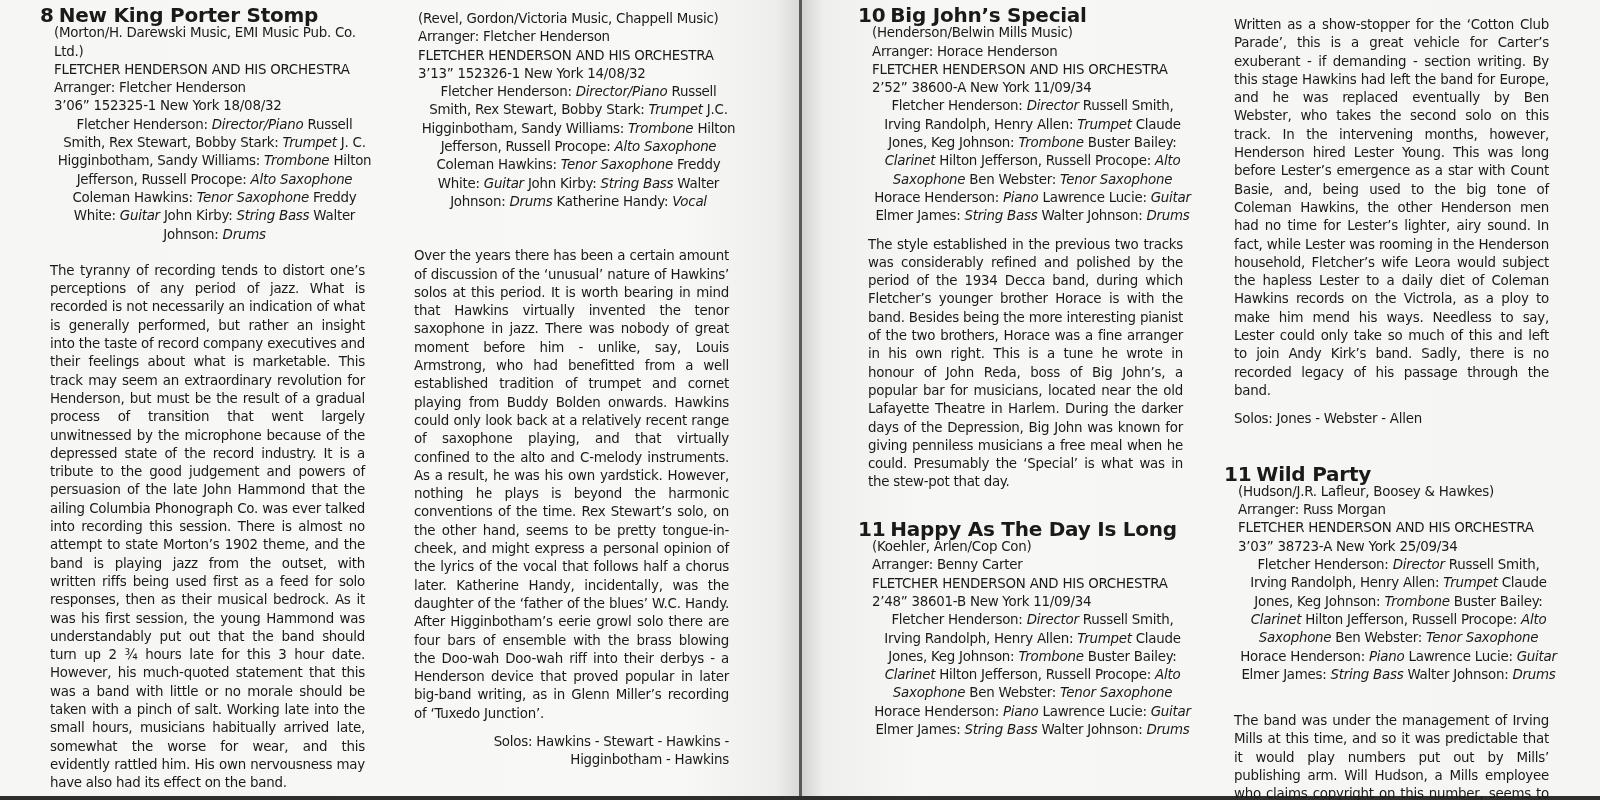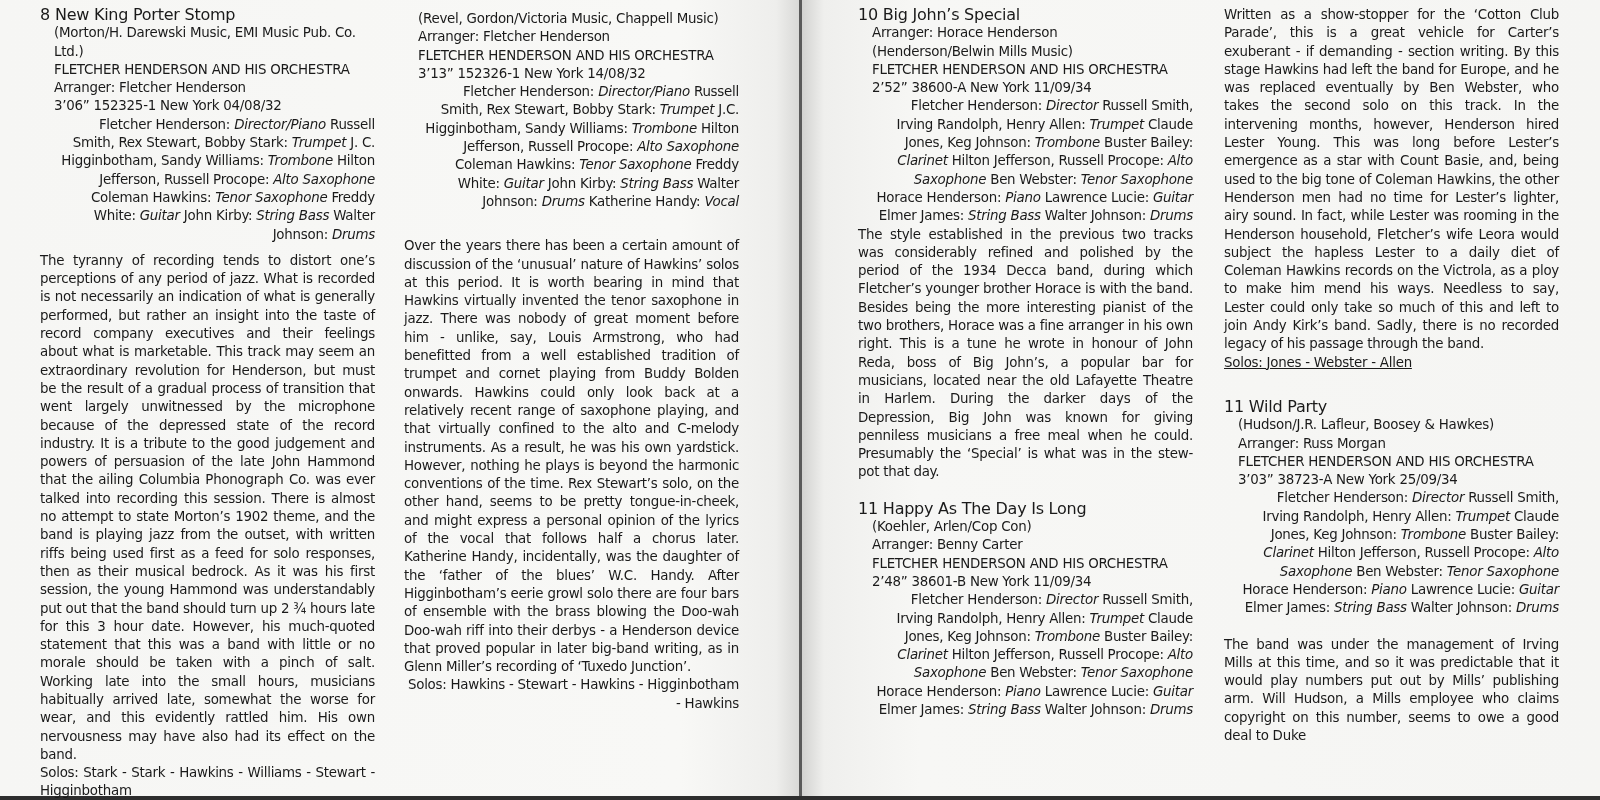--- a/index.html
+++ b/index.html
@@ -28,26 +28,26 @@
     position: absolute; top: 6px; width: 335px;
     font-size: 13.4px; line-height: 18.3px;
     letter-spacing: -0.25px;
   }
   .col1 { left: 40px; }
   .col2 { left: 404px; }
   .col3 { left: 858px; }
   .col4 { left: 1224px; }
 
   .track { margin: 0; }
-  .track-title { font-weight: normal; font-size: 16px; }
+  .track-title { font-weight: bold; font-size: 20px; }
   .track-title .num { margin-right: 5px; }
   .indent { padding-left: 14px; }
-  .personnel { text-align: right; padding-left: 14px; }
+  .personnel { text-align: center; padding-left: 14px; }
   .personnel i { font-style: italic; }
-  .notes { text-align: justify; margin: 0; }
+  .notes { text-align: justify; margin: 10px; }
   .gap-s { height: 8px; }
   .gap-m { height: 18px; }
   .gap-l { height: 26px; }
 </style>
 </head>
 <body>
 
 <div class="page page-left"></div>
 <div class="page page-right"></div>
 <div class="spine"></div>
@@ -56,21 +56,21 @@
 <div class="col col1">
   <div class="track">
     <div class="track-title">
       <span class="num">8</span><span>New King Porter Stomp</span>
     </div>
     <div class="indent">(Morton/H. Darewski Music, EMI Music Pub. Co. Ltd.)</div>
     <div class="indent">
       <span>FLETCHER HENDERSON AND HIS ORCHESTRA</span>&nbsp;
       <span>Arranger: Fletcher Henderson</span>
     </div>
-    <div class="indent">3’06” 152325-1 New York 04/08/32</div>
+    <div class="indent">3’06” 152325-1 New York 18/08/32</div>
     <div class="personnel"><span>Fletcher Henderson: </span><i>Director/Piano</i><span> Russell Smith, Rex Stewart, Bobby Stark: </span><i>Trumpet</i><span> J. C. Higginbotham, Sandy Williams: </span><i>Trombone</i><span> Hilton Jefferson, Russell Procope: </span><i>Alto Saxophone</i><span> Coleman Hawkins: </span><i>Tenor Saxophone</i><span> Freddy White: </span><i>Guitar</i><span> John Kirby: </span><i>String Bass</i><span> Walter Johnson: </span><i>Drums</i></div>
     <div class="gap-s"></div>
     <p class="notes">The tyranny of recording tends to distort one’s perceptions of any period of jazz. What is recorded is not necessarily an indication of what is generally performed, but rather an insight into the taste of record company executives and their feelings about what is marketable. This track may seem an extraordinary revolution for Henderson, but must be the result of a gradual process of transition that went largely unwitnessed by the microphone because of the depressed state of the record industry. It is a tribute to the good judgement and powers of persuasion of the late John Hammond that the ailing Columbia Phonograph Co. was ever talked into recording this session. There is almost no attempt to state Morton’s 1902 theme, and the band is playing jazz from the outset, with written riffs being used first as a feed for solo responses, then as their musical bedrock. As it was his first session, the young Hammond was understandably put out that the band should turn up 2 ¾ hours late for this 3 hour date. However, his much-quoted statement that this was a band with little or no morale should be taken with a pinch of salt. Working late into the small hours, musicians habitually arrived late, somewhat the worse for wear, and this evidently rattled him. His own nervousness may have also had its effect on the band.</p>
     <div class="notes">Solos: Stark - Stark - Hawkins - Williams - Stewart - Higginbotham</div>
   </div>
 </div>
 
 <div class="col col2" style="top:10px;">
   <div class="track">
     <div class="indent">(Revel, Gordon/Victoria Music, Chappell Music)</div>
@@ -82,43 +82,43 @@
     <p class="notes">Over the years there has been a certain amount of discussion of the ‘unusual’ nature of Hawkins’ solos at this period. It is worth bearing in mind that Hawkins virtually invented the tenor saxophone in jazz. There was nobody of great moment before him - unlike, say, Louis Armstrong, who had benefitted from a well established tradition of trumpet and cornet playing from Buddy Bolden onwards. Hawkins could only look back at a relatively recent range of saxophone playing, and that virtually confined to the alto and C-melody instruments. As a result, he was his own yardstick. However, nothing he plays is beyond the harmonic conventions of the time. Rex Stewart’s solo, on the other hand, seems to be pretty tongue-in-cheek, and might express a personal opinion of the lyrics of the vocal that follows half a chorus later. Katherine Handy, incidentally, was the daughter of the ‘father of the blues’ W.C. Handy. After Higginbotham’s eerie growl solo there are four bars of ensemble with the brass blowing the Doo-wah Doo-wah riff into their derbys - a Henderson device that proved popular in later big-band writing, as in Glenn Miller’s recording of ‘Tuxedo Junction’.</p>
     <div class="notes" style="text-align:right;">Solos: Hawkins - Stewart - Hawkins - Higginbotham - Hawkins</div>
   </div>
 </div>
 
 <div class="col col3">
   <div class="track">
     <div class="track-title">
       <span class="num">10</span><span>Big John’s Special</span>
     </div>
+    <div class="indent">(Henderson/Belwin Mills Music)</div>
     <div class="indent">Arranger: Horace Henderson</div>
-    <div class="indent">(Henderson/Belwin Mills Music)</div>
     <div class="indent">FLETCHER HENDERSON AND HIS ORCHESTRA</div>
     <div class="indent">2’52” 38600-A New York 11/09/34</div>
     <div class="personnel"><span>Fletcher Henderson: </span><i>Director</i><span> Russell Smith, Irving Randolph, Henry Allen: </span><i>Trumpet</i><span> Claude Jones, Keg Johnson: </span><i>Trombone</i><span> Buster Bailey: </span><i>Clarinet</i><span> Hilton Jefferson, Russell Procope: </span><i>Alto Saxophone</i><span> Ben Webster: </span><i>Tenor Saxophone</i><span> Horace Henderson: </span><i>Piano</i><span> Lawrence Lucie: </span><i>Guitar</i><span> Elmer James: </span><i>String Bass</i><span> Walter Johnson: </span><i>Drums</i></div>
     <p class="notes">The style established in the previous two tracks was considerably refined and polished by the period of the 1934 Decca band, during which Fletcher’s younger brother Horace is with the band. Besides being the more interesting pianist of the two brothers, Horace was a fine arranger in his own right. This is a tune he wrote in honour of John Reda, boss of Big John’s, a popular bar for musicians, located near the old Lafayette Theatre in Harlem. During the darker days of the Depression, Big John was known for giving penniless musicians a free meal when he could. Presumably the ‘Special’ is what was in the stew-pot that day.</p>
   </div>
   <div class="gap-m"></div>
   <div class="track">
     <div class="track-title">
       <span class="num">11</span><span>Happy As The Day Is Long</span>
     </div>
     <div class="indent">(Koehler, Arlen/Cop Con)</div>
     <div class="indent">Arranger: Benny Carter</div>
     <div class="indent">FLETCHER HENDERSON AND HIS ORCHESTRA</div>
     <div class="indent">2’48” 38601-B New York 11/09/34</div>
     <div class="personnel"><span>Fletcher Henderson: </span><i>Director</i><span> Russell Smith, Irving Randolph, Henry Allen: </span><i>Trumpet</i><span> Claude Jones, Keg Johnson: </span><i>Trombone</i><span> Buster Bailey: </span><i>Clarinet</i><span> Hilton Jefferson, Russell Procope: </span><i>Alto Saxophone</i><span> Ben Webster: </span><i>Tenor Saxophone</i><span> Horace Henderson: </span><i>Piano</i><span> Lawrence Lucie: </span><i>Guitar</i><span> Elmer James: </span><i>String Bass</i><span> Walter Johnson: </span><i>Drums</i></div>
   </div>
 </div>
 
 <div class="col col4">
   <p class="notes">Written as a show-stopper for the ‘Cotton Club Parade’, this is a great vehicle for Carter’s exuberant - if demanding - section writing. By this stage Hawkins had left the band for Europe, and he was replaced eventually by Ben Webster, who takes the second solo on this track. In the intervening months, however, Henderson hired Lester Young. This was long before Lester’s emergence as a star with Count Basie, and, being used to the big tone of Coleman Hawkins, the other Henderson men had no time for Lester’s lighter, airy sound. In fact, while Lester was rooming in the Henderson household, Fletcher’s wife Leora would subject the hapless Lester to a daily diet of Coleman Hawkins records on the Victrola, as a ploy to make him mend his ways. Needless to say, Lester could only take so much of this and left to join Andy Kirk’s band. Sadly, there is no recorded legacy of his passage through the band.</p>
-  <div class="notes" style="text-align:left;text-decoration:underline;">Solos: Jones - Webster - Allen</div>
+  <div class="notes" style="text-align:left;">Solos: Jones - Webster - Allen</div>
   <div class="gap-l"></div>
   <div class="track">
     <div class="track-title">
       <span class="num">11</span><span>Wild Party</span>
     </div>
     <div class="indent">(Hudson/J.R. Lafleur, Boosey &amp; Hawkes)</div>
     <div class="indent">Arranger: Russ Morgan</div>
     <div class="indent">FLETCHER HENDERSON AND HIS ORCHESTRA</div>
     <div class="indent">3’03” 38723-A New York 25/09/34</div>
     <div class="personnel"><span>Fletcher Henderson: </span><i>Director</i><span> Russell Smith, Irving Randolph, Henry Allen: </span><i>Trumpet</i><span> Claude Jones, Keg Johnson: </span><i>Trombone</i><span> Buster Bailey: </span><i>Clarinet</i><span> Hilton Jefferson, Russell Procope: </span><i>Alto Saxophone</i><span> Ben Webster: </span><i>Tenor Saxophone</i><span> Horace Henderson: </span><i>Piano</i><span> Lawrence Lucie: </span><i>Guitar</i><span> Elmer James: </span><i>String Bass</i><span> Walter Johnson: </span><i>Drums</i></div>

